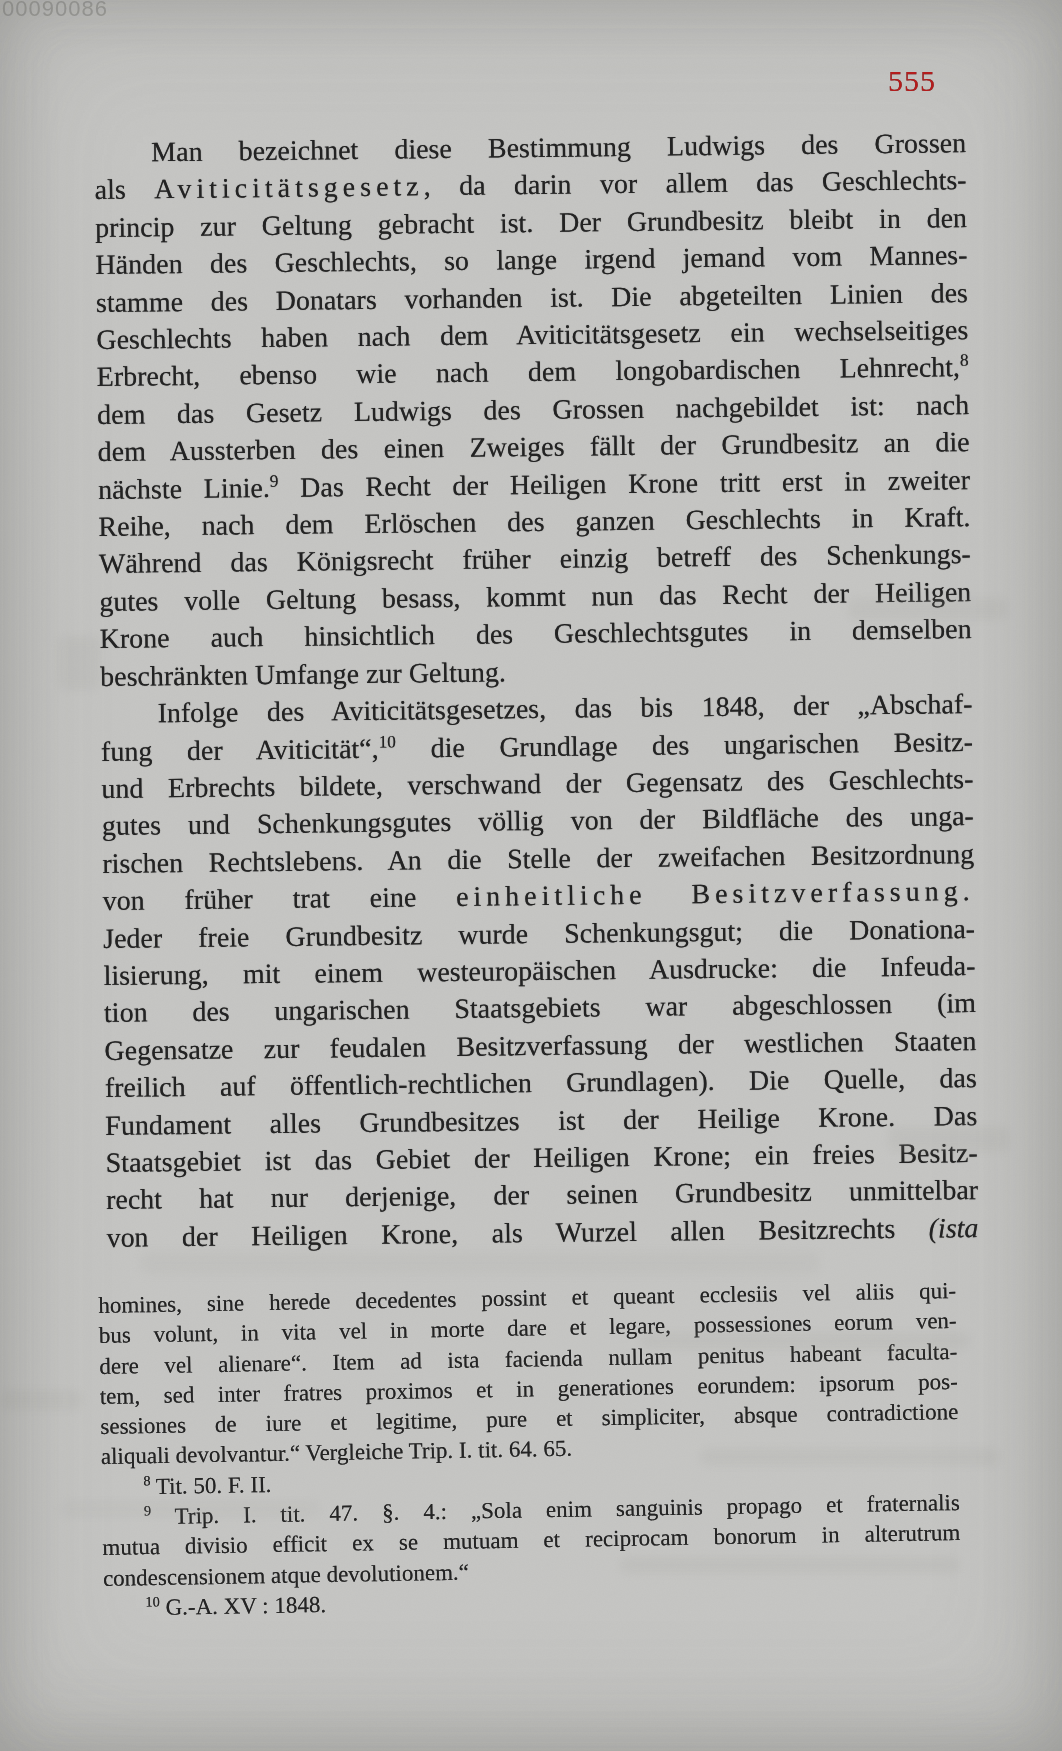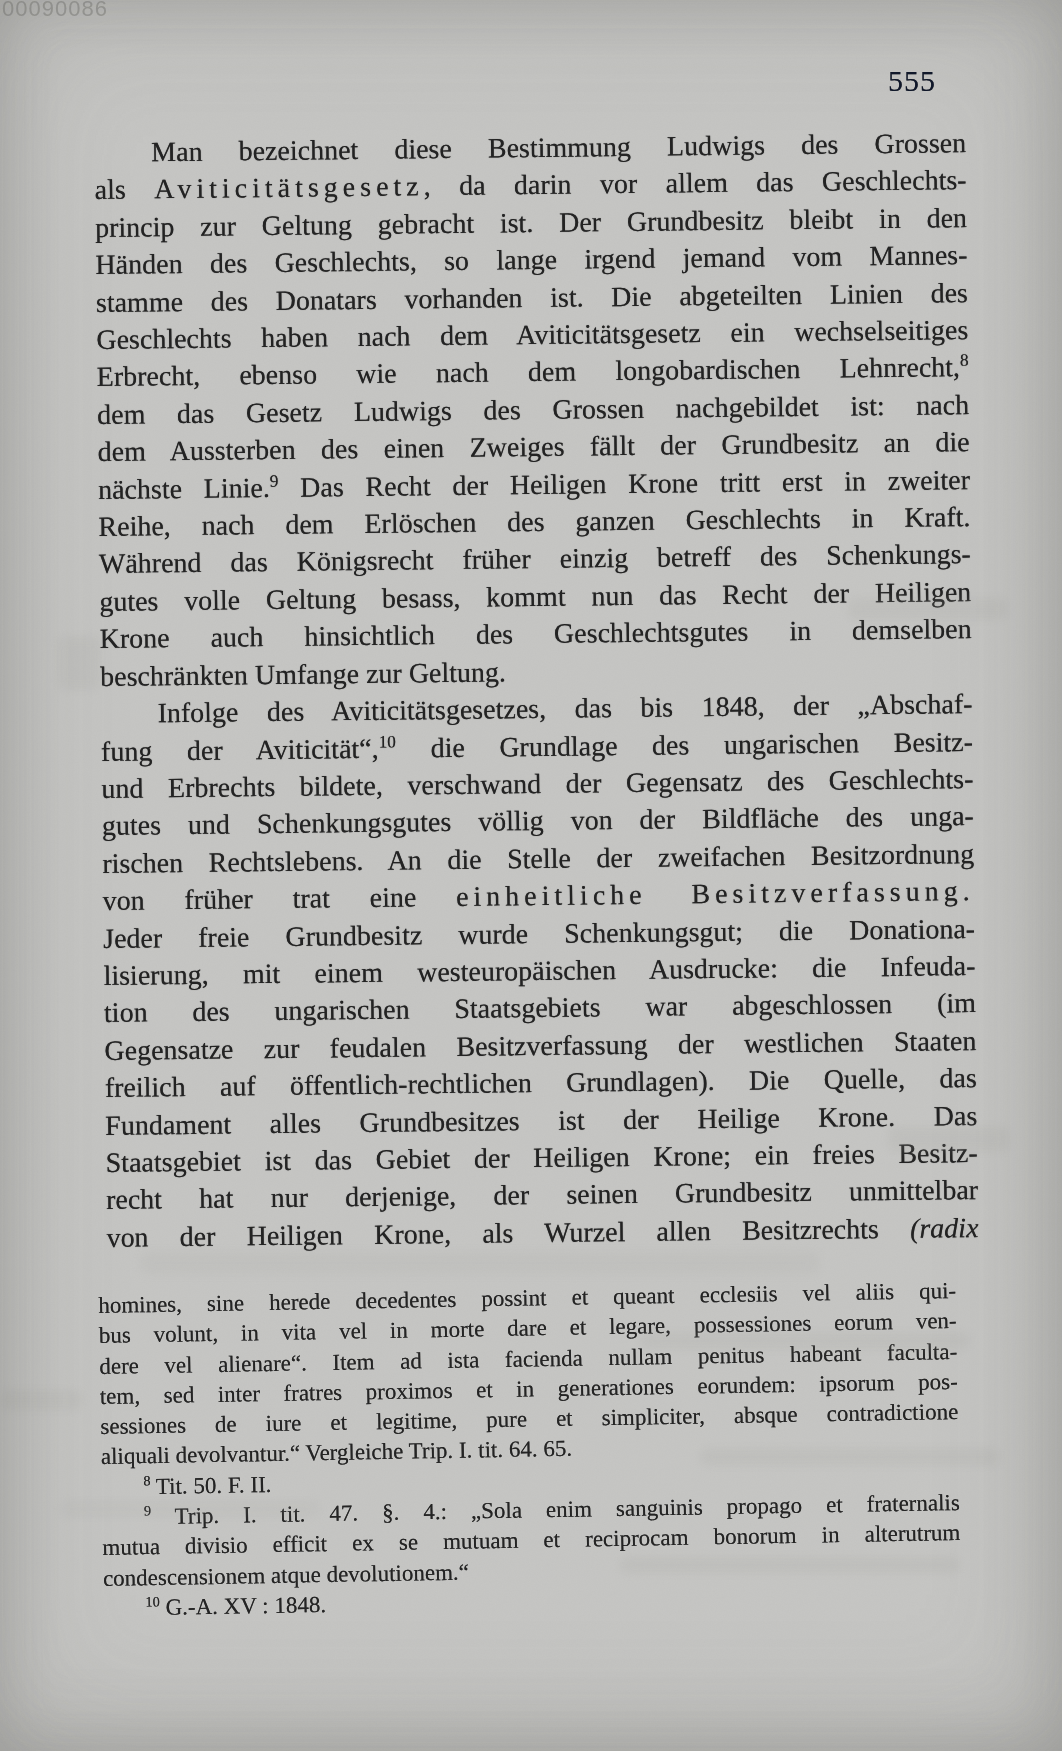--- a/index.html
+++ b/index.html
@@ -16,21 +16,21 @@
     position:absolute;inset:0;pointer-events:none;
     box-shadow:inset 0 0 130px rgba(95,95,92,.22), inset -10px -14px 70px rgba(100,100,97,.18), inset 6px 4px 50px rgba(110,110,107,.12);
   }
   .watermark{
     position:absolute;left:2px;top:-4px;
     font-family:"Liberation Sans", sans-serif;
     font-size:22px;letter-spacing:1px;color:#a0a09d;
   }
   .pagenum{
     position:absolute;left:888px;top:64px;
-    font-size:30px;color:#0f172a;letter-spacing:1px;
+    font-size:30px;color:#b91c1c;letter-spacing:1px;
     text-shadow:0 0 .6px rgba(30,30,30,.65);
   }
   .bodytext{
     position:absolute;left:94px;top:134px;width:872px;
     font-size:28px;line-height:37.4px;color:#232323;
     transform:rotate(-0.65deg);transform-origin:0 0;
     text-shadow:0 0 .7px rgba(25,25,25,.75);
   }
   .footnotes{
     position:absolute;left:98px;top:1291px;width:858px;
@@ -93,21 +93,21 @@
       <div class="line"><span>rischen Rechtslebens. An die Stelle der zweifachen Besitzordnung</span></div>
       <div class="line"><span>von früher trat eine </span><span class="sp">einheitliche Besitzverfassung.</span></div>
       <div class="line"><span>Jeder freie Grundbesitz wurde Schenkungsgut; die Donationa-</span></div>
       <div class="line"><span>lisierung, mit einem westeuropäischen Ausdrucke: die Infeuda-</span></div>
       <div class="line"><span>tion des ungarischen Staatsgebiets war abgeschlossen (im</span></div>
       <div class="line"><span>Gegensatze zur feudalen Besitzverfassung der westlichen Staaten</span></div>
       <div class="line"><span>freilich auf öffentlich-rechtlichen Grundlagen). Die Quelle, das</span></div>
       <div class="line"><span>Fundament alles Grundbesitzes ist der Heilige Krone. Das</span></div>
       <div class="line"><span>Staatsgebiet ist das Gebiet der Heiligen Krone; ein freies Besitz-</span></div>
       <div class="line"><span>recht hat nur derjenige, der seinen Grundbesitz unmittelbar</span></div>
-      <div class="line"><span>von der Heiligen Krone, als Wurzel allen Besitzrechts </span><span class="it">(radix</span></div>
+      <div class="line"><span>von der Heiligen Krone, als Wurzel allen Besitzrechts </span><span class="it">(ista</span></div>
     </div>
 
   <div class="footnotes">
       <div class="line"><span>homines, sine herede decedentes possint et queant ecclesiis vel aliis qui-</span></div>
       <div class="line"><span>bus volunt, in vita vel in morte dare et legare, possessiones eorum ven-</span></div>
       <div class="line"><span>dere vel alienare“. Item ad ista facienda nullam penitus habeant faculta-</span></div>
       <div class="line"><span>tem, sed inter fratres proximos et in generationes eorundem: ipsorum pos-</span></div>
       <div class="line"><span>sessiones de iure et legitime, pure et simpliciter, absque contradictione</span></div>
       <div class="line left"><span>aliquali devolvantur.“ Vergleiche Trip. I. tit. 64. 65.</span></div>
       <div class="line indent left"><span class="sup">8</span><span> Tit. 50. F. II.</span></div>

